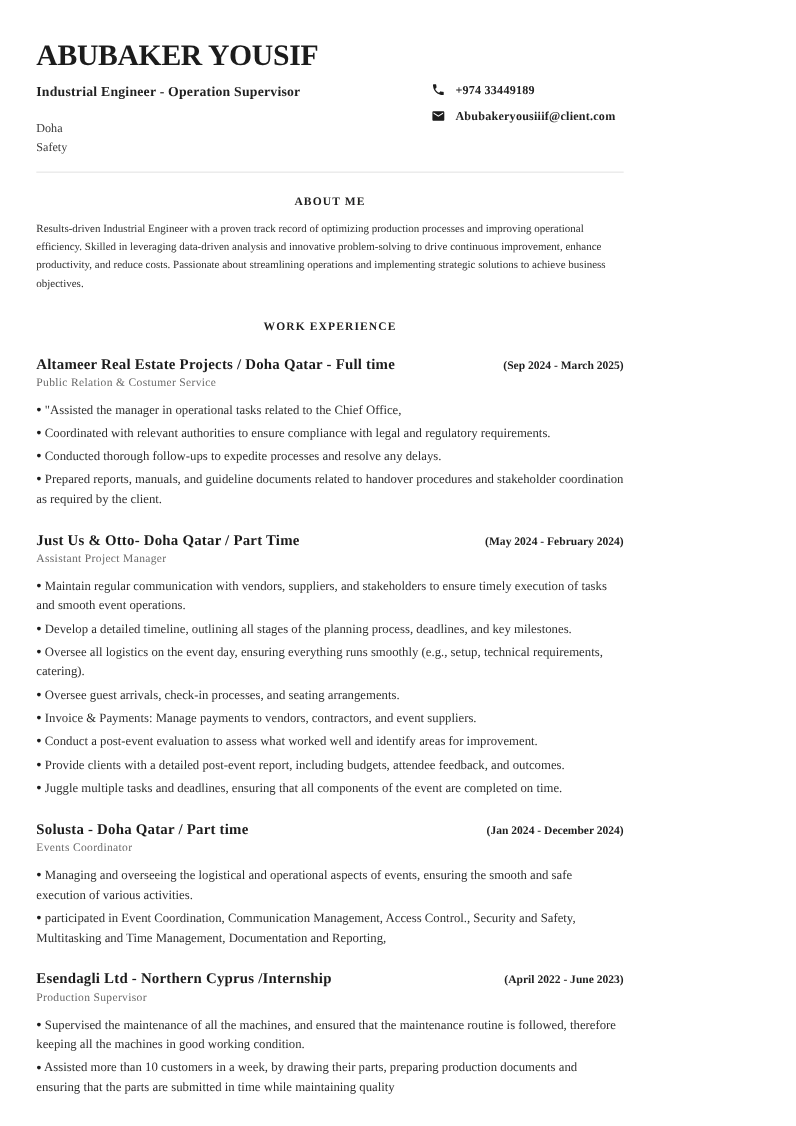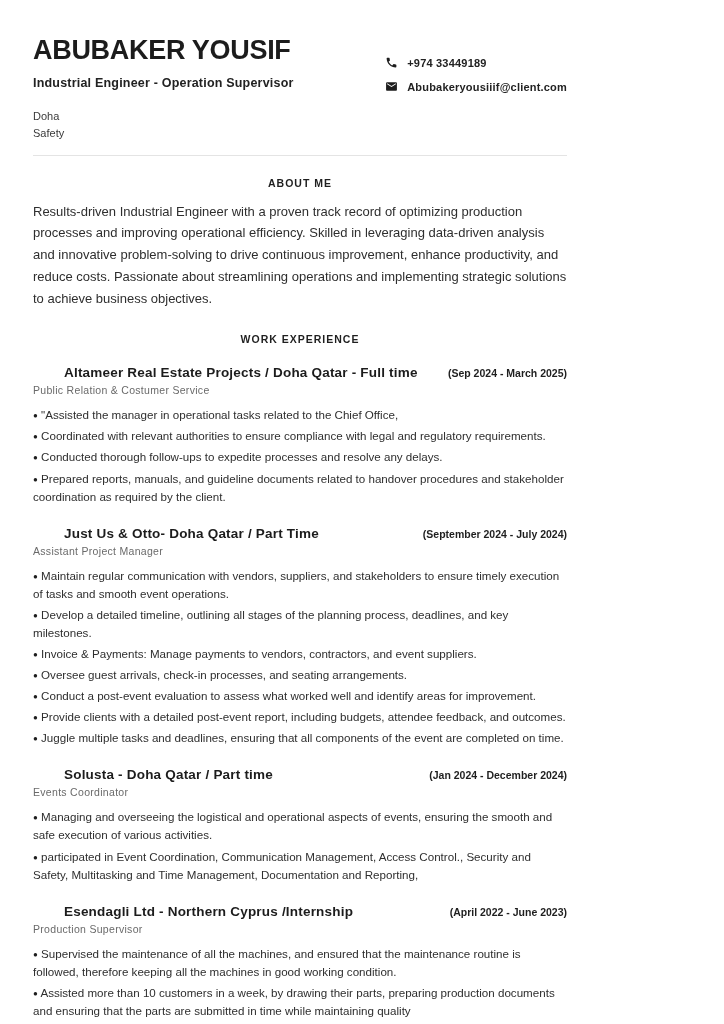--- a/index.html
+++ b/index.html
@@ -9,20 +9,21 @@
     height: 1024px;
     overflow: hidden;
     font-family: "Liberation Sans", sans-serif;
     color: #2b2b2b;
   }
   .page {
     width: 600px;
     height: 1024px;
     padding: 36px 33px 0 33px;
     background: #ffffff;
+    font-family: Liberation Serif, serif;
   }
 
   
   .header { display: flex; justify-content: space-between; }
   .header-left { max-width: 460px; }
   .person-name {
     font-size: 27px;
     font-weight: 800;
     letter-spacing: -0.3px;
     color: #1c1c1c;
@@ -34,21 +35,21 @@
     font-weight: 700;
     color: #222222;
     letter-spacing: 0.2px;
   }
   .person-location {
     margin-top: 18px;
     font-size: 11px;
     line-height: 1.55;
     color: #3a3a3a;
   }
-  .header-right { margin-top: 20px; min-width: 175px; }
+  .header-right { margin-top: 39px; min-width: 175px; }
   .contact-row {
     display: flex;
     align-items: center;
     gap: 9px;
     margin-bottom: 11px;
     font-size: 11px;
     font-weight: 700;
     color: #222222;
     letter-spacing: 0.2px;
   }
@@ -66,40 +67,39 @@
     font-size: 10.5px;
     font-weight: 700;
     letter-spacing: 1px;
     color: #1f1f1f;
     text-transform: uppercase;
     text-align: center;
   }
   .about-section { margin-top: 21px; }
   .about-text {
     margin-top: 12px;
-    font-size: 13px;
+    font-size: 10px;
     line-height: 1.67;
     color: #2e2e2e;
   }
   .work-section { margin-top: 24px; }
 
   
   .job { margin-top: 20px; }
   .job-title-row {
     display: flex;
     justify-content: space-between;
     align-items: baseline;
     gap: 12px;
   }
   .job-title {
     font-size: 13.5px;
     font-weight: 700;
     letter-spacing: 0.2px;
     color: #1c1c1c;
-    margin-left: 31px;
   }
   .job-date {
     font-size: 10.5px;
     font-weight: 700;
     color: #1f1f1f;
     white-space: nowrap;
     text-align: right;
   }
   .job-role {
     margin-top: 4px;
@@ -174,28 +174,29 @@
             <div class="bullet"><span class="dot">●</span> "Assisted the manager in operational tasks related to the Chief Office,</div>
             <div class="bullet"><span class="dot">●</span> Coordinated with relevant authorities to ensure compliance with legal and regulatory requirements.</div>
             <div class="bullet"><span class="dot">●</span> Conducted thorough follow-ups to expedite processes and resolve any delays.</div>
             <div class="bullet"><span class="dot">●</span> Prepared reports, manuals, and guideline documents related to handover procedures and stakeholder coordination as required by the client.</div>
           </div>
   </div>
 
   <div class="job">
     <div class="job-title-row">
       <div class="job-title">Just Us &amp; Otto- Doha Qatar / Part Time</div>
-      <div class="job-date">(September 2024 - July 2024)</div>
+      <div class="job-date">(May 2024 - February 2024)</div>
     </div>
     <div class="job-role">Assistant Project Manager</div>
     <div class="job-bullets">
             <div class="bullet"><span class="dot">●</span> Maintain regular communication with vendors, suppliers, and stakeholders to ensure timely execution of tasks and smooth event operations.</div>
             <div class="bullet"><span class="dot">●</span> Develop a detailed timeline, outlining all stages of the planning process, deadlines, and key milestones.</div>
+            <div class="bullet"><span class="dot">●</span> Oversee all logistics on the event day, ensuring everything runs smoothly (e.g., setup, technical requirements, catering).</div>
+            <div class="bullet"><span class="dot">●</span> Oversee guest arrivals, check-in processes, and seating arrangements.</div>
             <div class="bullet"><span class="dot">●</span> Invoice &amp; Payments: Manage payments to vendors, contractors, and event suppliers.</div>
-            <div class="bullet"><span class="dot">●</span> Oversee guest arrivals, check-in processes, and seating arrangements.</div>
             <div class="bullet"><span class="dot">●</span> Conduct a post-event evaluation to assess what worked well and identify areas for improvement.</div>
             <div class="bullet"><span class="dot">●</span> Provide clients with a detailed post-event report, including budgets, attendee feedback, and outcomes.</div>
             <div class="bullet"><span class="dot">●</span> Juggle multiple tasks and deadlines, ensuring that all components of the event are completed on time.</div>
           </div>
   </div>
 
   <div class="job">
     <div class="job-title-row">
       <div class="job-title">Solusta - Doha Qatar / Part time</div>
       <div class="job-date">(Jan 2024 - December 2024)</div>

